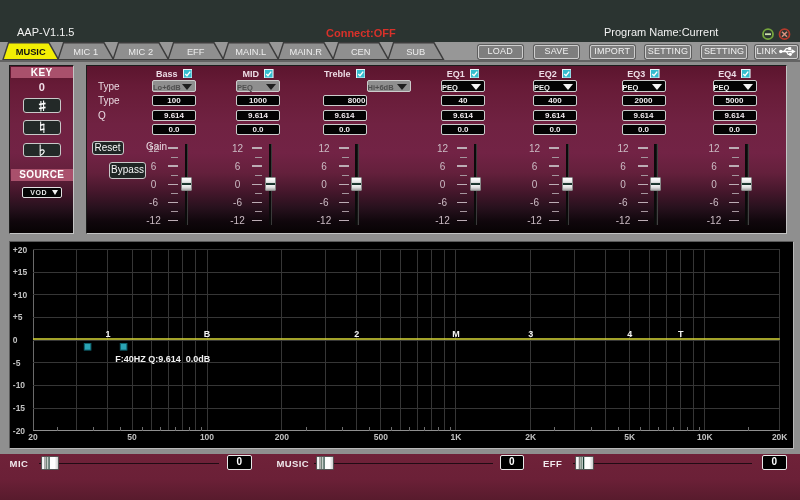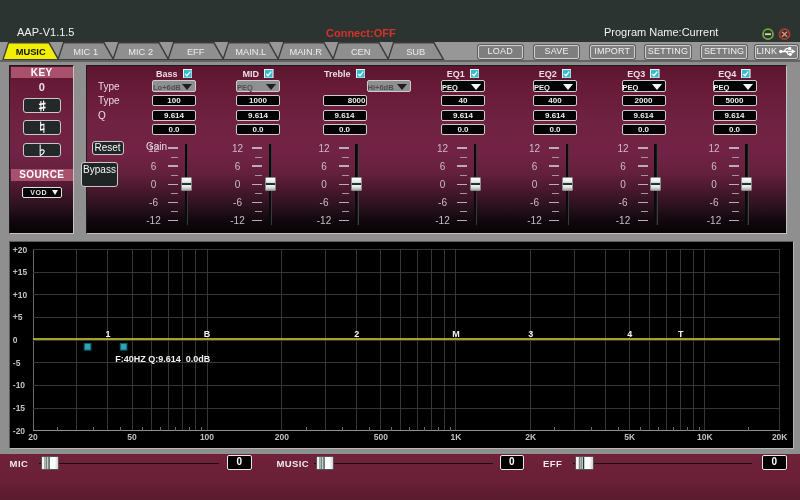--- a/index.html
+++ b/index.html
@@ -130,21 +130,21 @@
 <div class="pinkbar" style="top:168.9px;">SOURCE</div>
 <div id="vod">
       <span>VOD</span>
       <i></i>
     </div>
 <div class="rowlab" style="top:80.6px;">Type</div>
 <div class="rowlab" style="top:95.2px;">Type</div>
 <div class="rowlab" style="top:109.8px;">Q</div>
 <div class="rowlab" style="top:141px;margin-left:48px;">Gain</div>
 <div class="rbtn" style="left:91.5px;top:140.5px;width:32px;height:14.5px;line-height:12px;">Reset</div>
-<div class="rbtn" style="left:81px;top:161.5px;width:37px;height:25px;line-height:13px;">Bypass</div>
+<div class="rbtn" style="left:109px;top:161.5px;width:37px;height:17px;line-height:13px;">Bypass</div>
 <div class="hdr" style="left:134.0px;top:68.6px;width:80px;">Bass<span class="cbx">
         <svg width="9.5" height="9.5" viewBox="0 0 10 10" style="display:block">
           <rect x="0.5" y="0.5" width="9" height="9" fill="#35bccf" stroke="#e8f6f8" stroke-width="1.1"></rect>
           <path d="M2.4,5.3 L4.2,7.1 L7.6,2.8" fill="none" stroke="#fdfdfd" stroke-width="1.5"></path>
         </svg>
       </span></div>
     <div class="dd dddis" style="left:152.0px;top:80.3px;">
       <span>Lo+6dB</span>
       <i class="tri trd"></i>
     </div>

